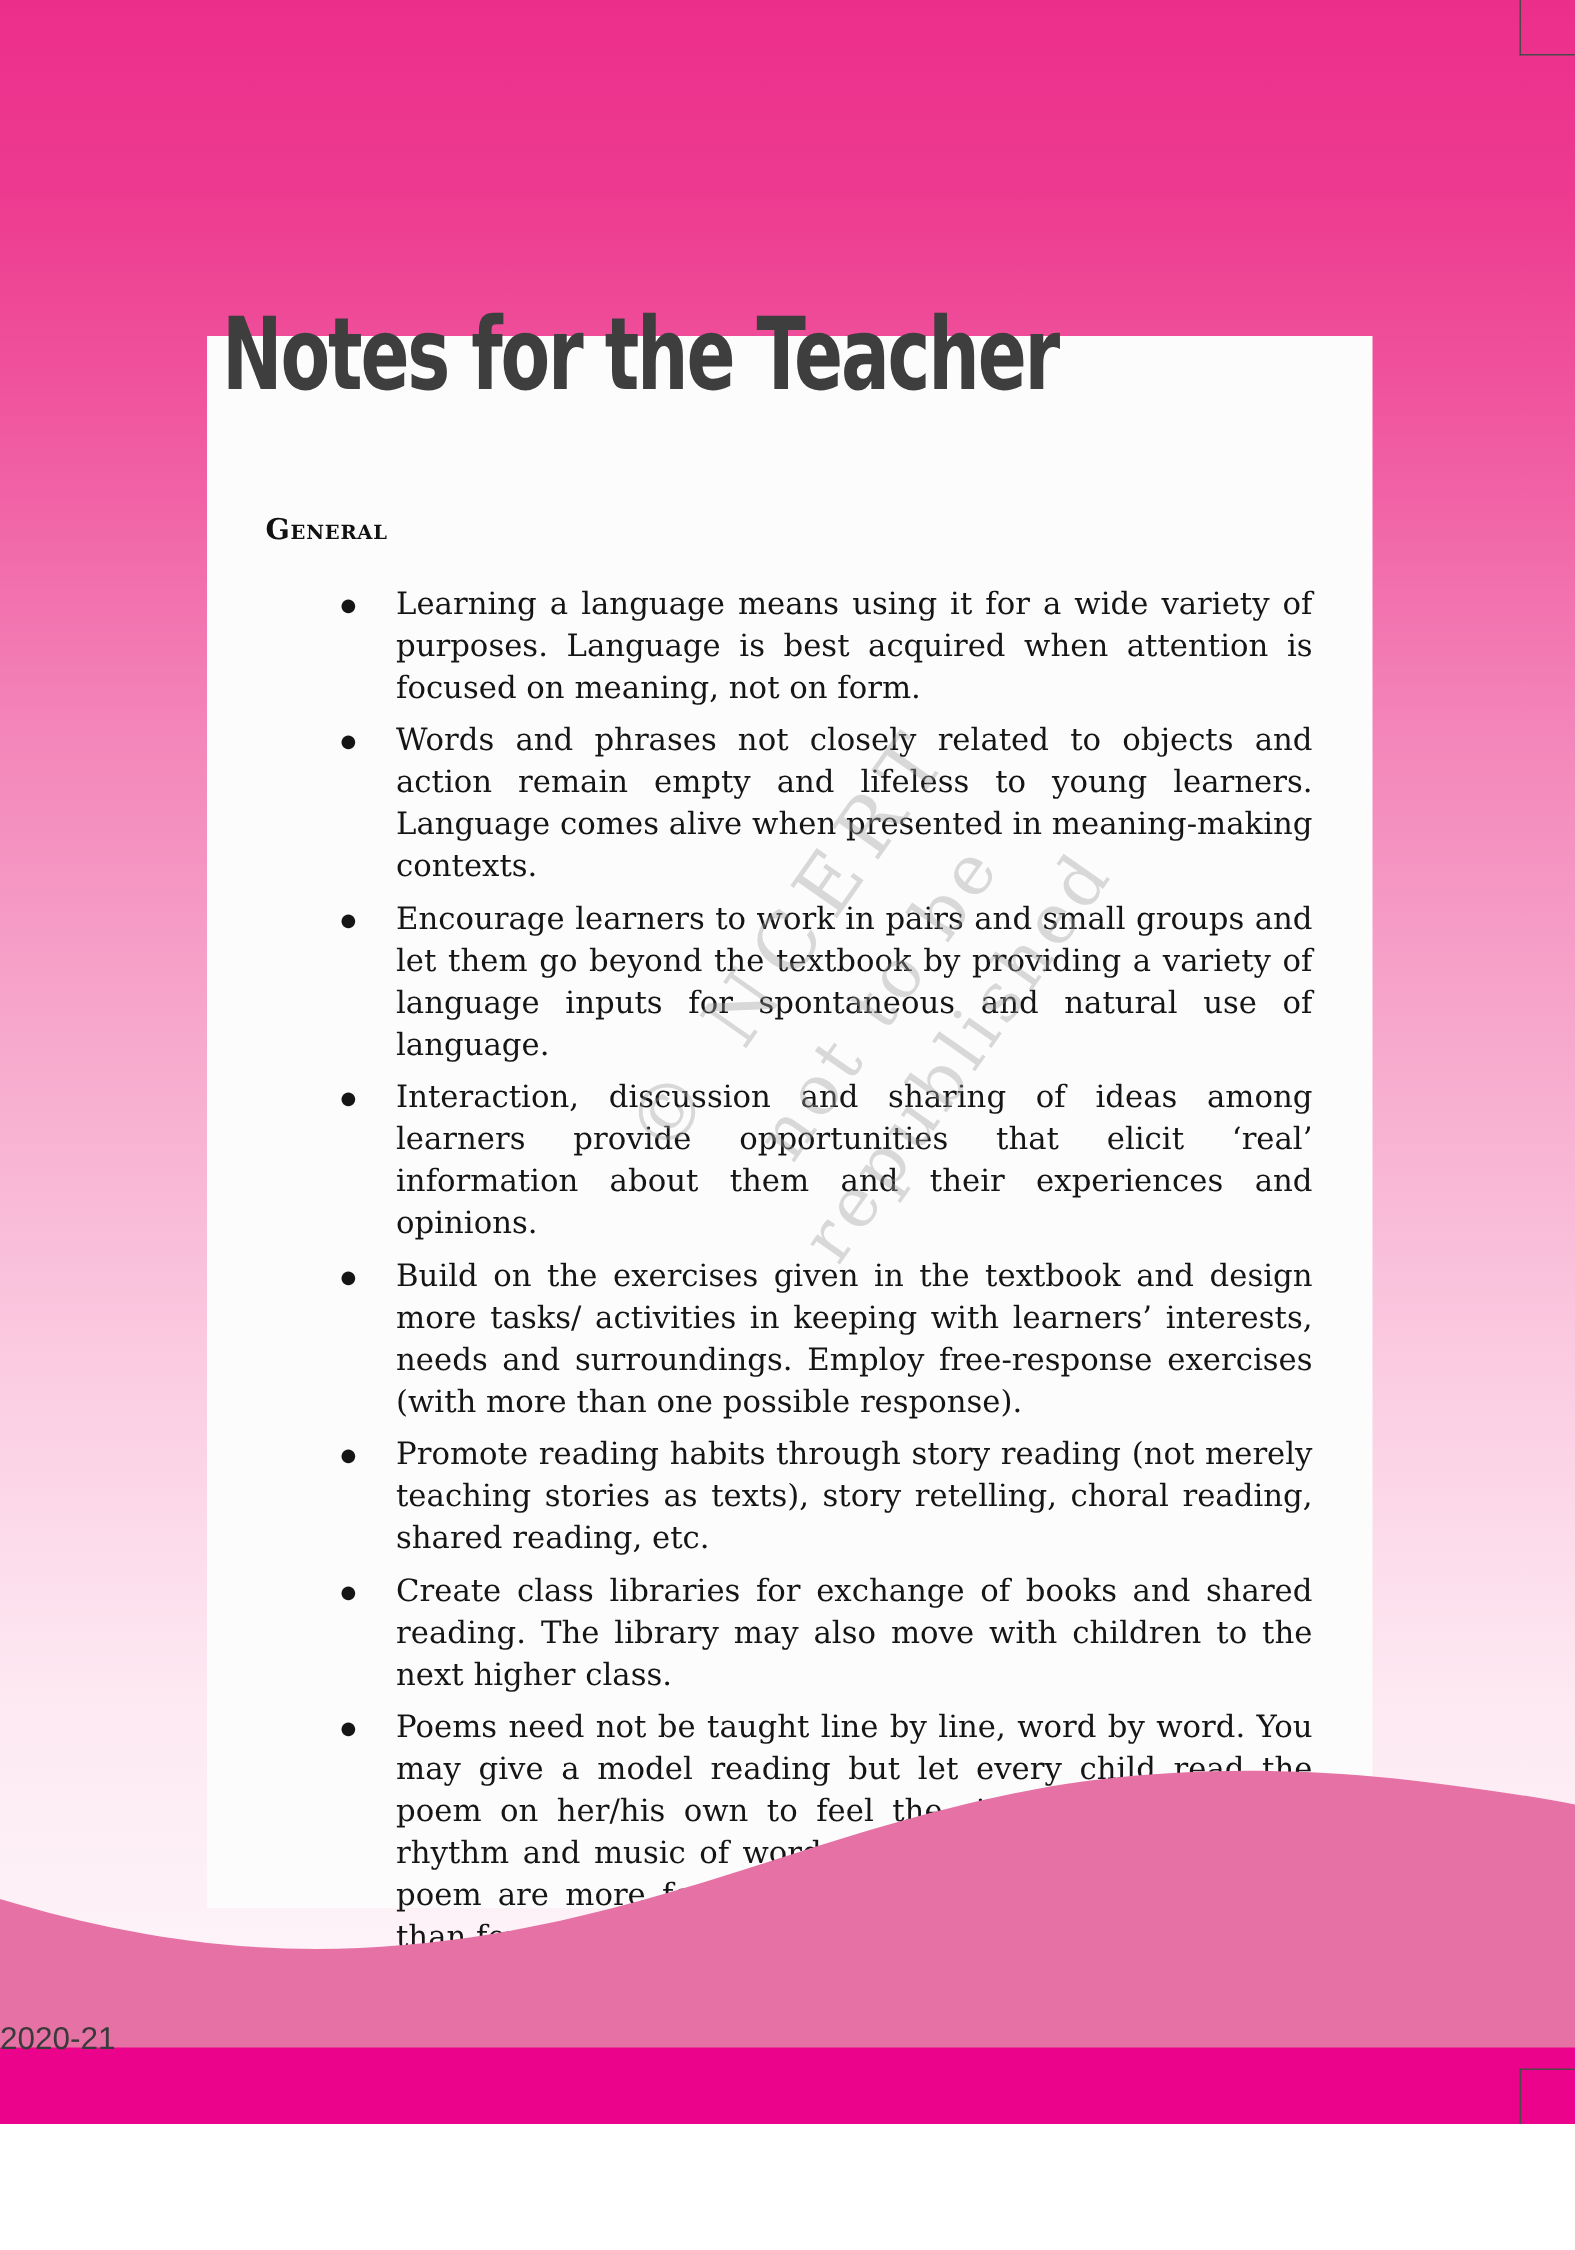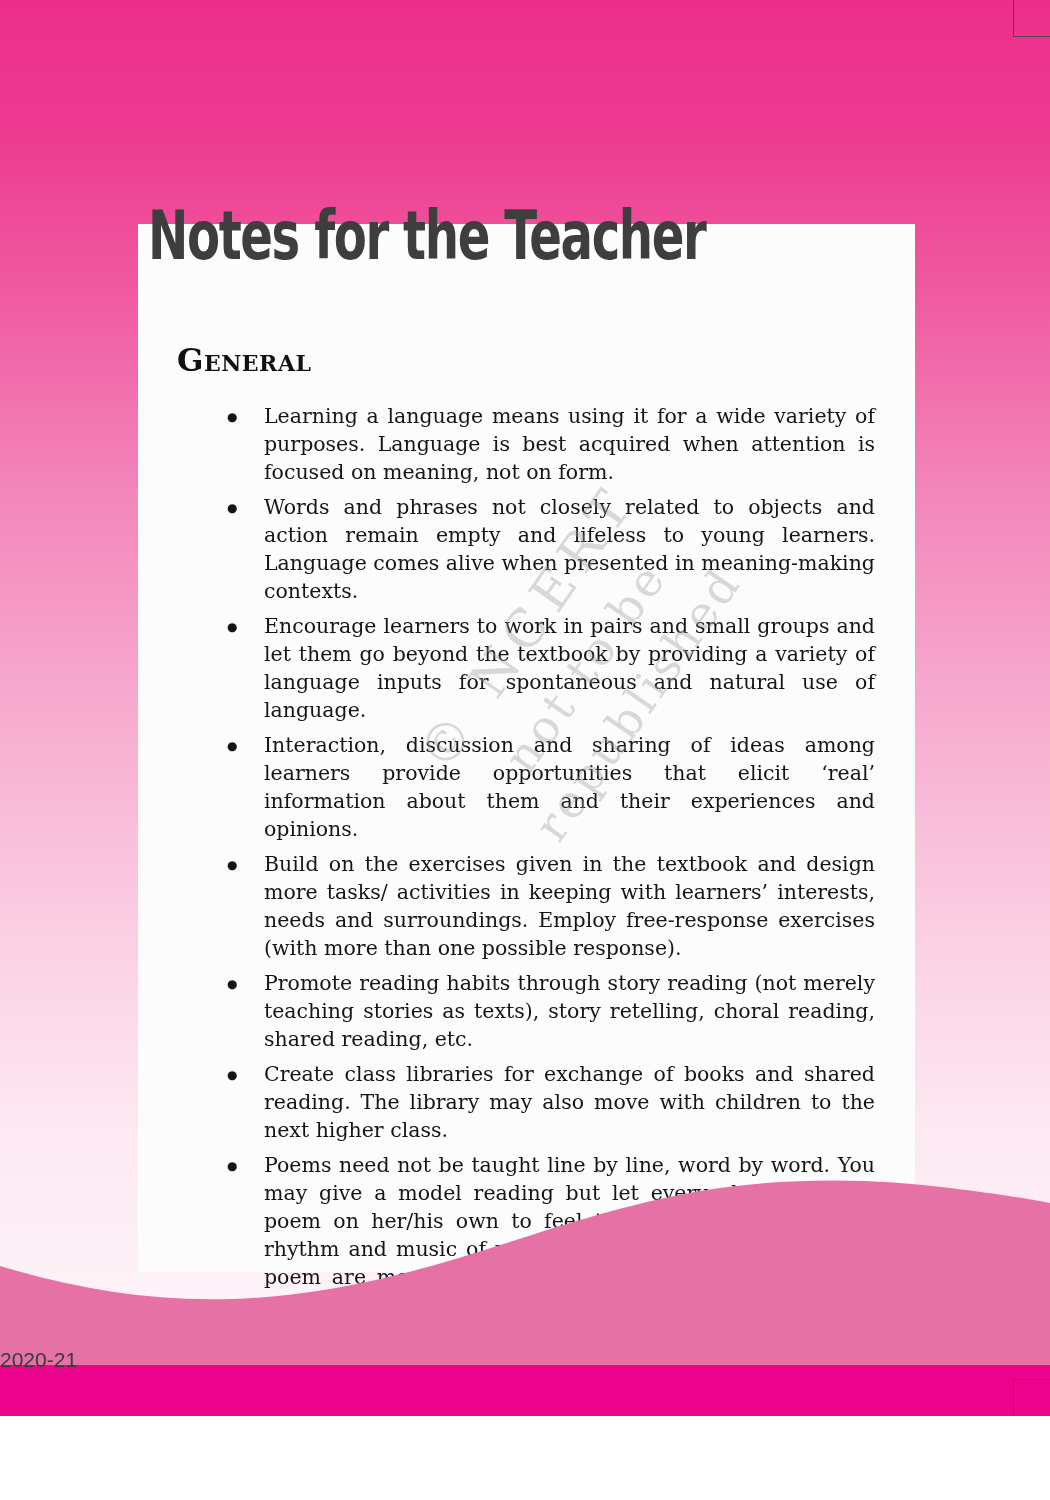--- a/index.html
+++ b/index.html
@@ -41,21 +41,21 @@
     pointer-events:none;
   }
   .watermark .wm1{font-size:52px;letter-spacing:10px;line-height:1.5;}
   .watermark .wm2{font-size:46px;letter-spacing:4px;line-height:1.4;}
 
   
   .section-heading{
     font-family:"DejaVu Serif",serif;
     font-variant:small-caps;
     font-weight:bold;
-    font-size:31px;letter-spacing:0.5px;color:#111;
+    font-size:19px;letter-spacing:0.5px;color:#111;
     margin:0 0 24px 0;
   }
 
   
   ul.notes{
     list-style:none;margin:0;padding:0 0 0 50px;
   }
   ul.notes li{
     position:relative;
     padding-left:37px;

